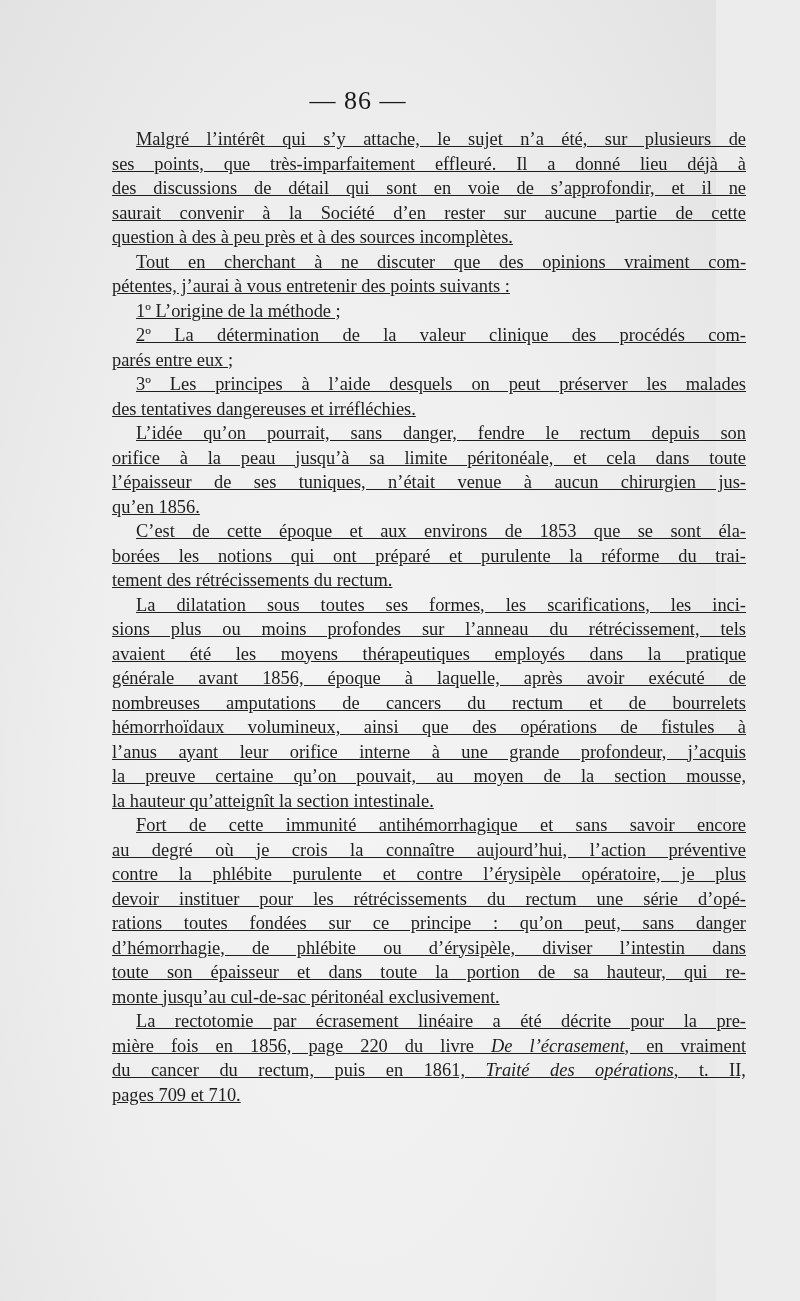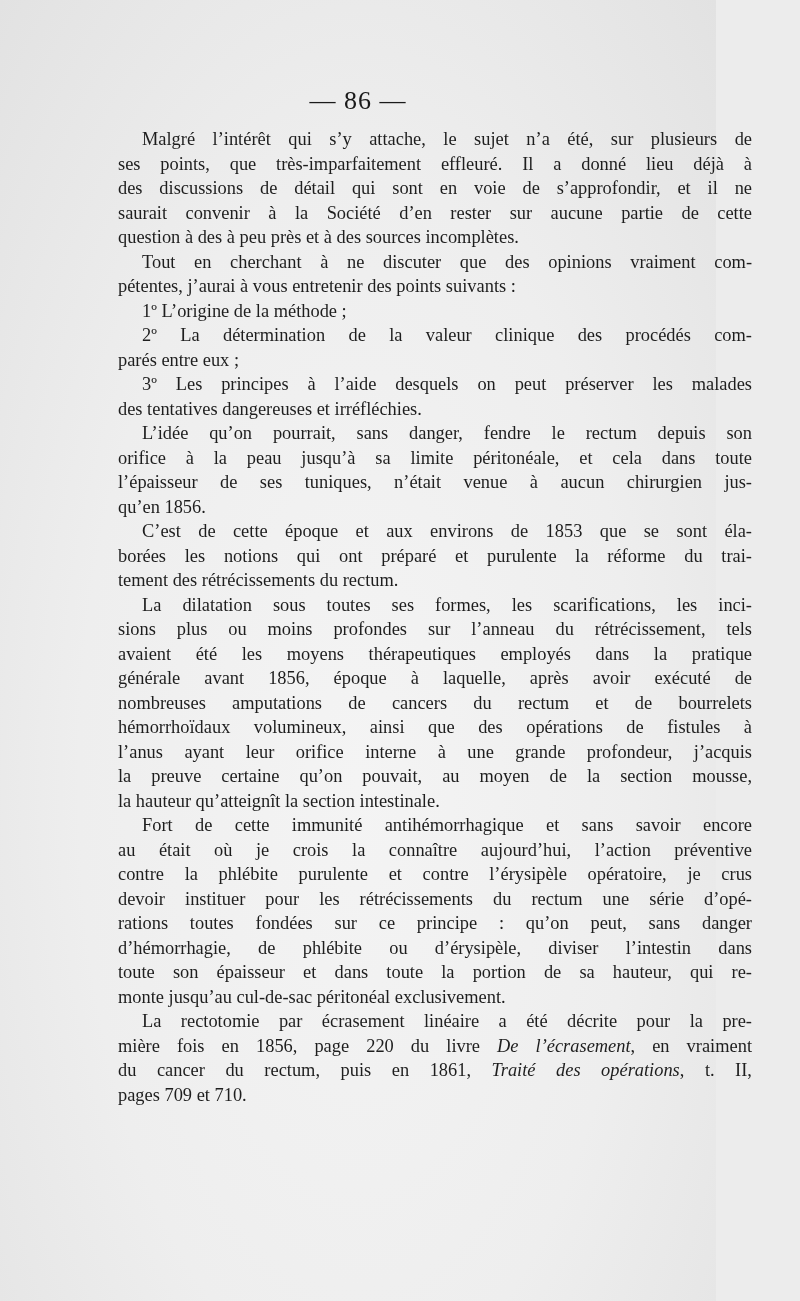--- a/index.html
+++ b/index.html
@@ -27,27 +27,28 @@
       top: 86px;
       left: 0;
       width: 100%;
       text-align: center;
       font-size: 26px;
       letter-spacing: 1px;
       color: #1a1a1a;
     }
     .text-block {
       position: absolute;
-      left: 118px;
+      left: 112px;
       top: 127px;
       width: 634px;
       font-size: 18.4px;
       line-height: 24.5px;
       text-align: justify;
       font-weight: 500;
+      text-decoration: underline;
     }
     .line {
       display: block;
       text-align: justify;
       text-align-last: justify;
       white-space: nowrap;
       height: 24.5px;
     }
     .line.last {
       text-align-last: left;
@@ -106,22 +107,22 @@
         <span class="line">avaient été les moyens thérapeutiques employés dans la pratique</span>
         <span class="line">générale avant 1856, époque à laquelle, après avoir exécuté de</span>
         <span class="line">nombreuses amputations de cancers du rectum et de bourrelets</span>
         <span class="line">hémorrhoïdaux volumineux, ainsi que des opérations de fistules à</span>
         <span class="line">l’anus ayant leur orifice interne à une grande profondeur, j’acquis</span>
         <span class="line">la preuve certaine qu’on pouvait, au moyen de la section mousse,</span>
         <span class="line last">la hauteur qu’atteignît la section intestinale.</span>
       </div>
       <div>
         <span class="line indent">Fort de cette immunité antihémorrhagique et sans savoir encore</span>
-        <span class="line">au était où je crois la connaître aujourd’hui, l’action préventive</span>
-        <span class="line">contre la phlébite purulente et contre l’érysipèle opératoire, je crus</span>
+        <span class="line">au degré où je crois la connaître aujourd’hui, l’action préventive</span>
+        <span class="line">contre la phlébite purulente et contre l’érysipèle opératoire, je plus</span>
         <span class="line">devoir instituer pour les rétrécissements du rectum une série d’opé-</span>
         <span class="line">rations toutes fondées sur ce principe : qu’on peut, sans danger</span>
         <span class="line">d’hémorrhagie, de phlébite ou d’érysipèle, diviser l’intestin dans</span>
         <span class="line">toute son épaisseur et dans toute la portion de sa hauteur, qui re-</span>
         <span class="line last">monte jusqu’au cul-de-sac péritonéal exclusivement.</span>
       </div>
       <div>
         <span class="line indent">La rectotomie par écrasement linéaire a été décrite pour la pre-</span>
         <span class="line"><span>mière fois en 1856, page 220 du livre </span><span class="ital">De l’écrasement</span><span>, en vraiment</span></span>
         <span class="line"><span>du cancer du rectum, puis en 1861, </span><span class="ital">Traité des opérations</span><span>, t. II,</span></span>

